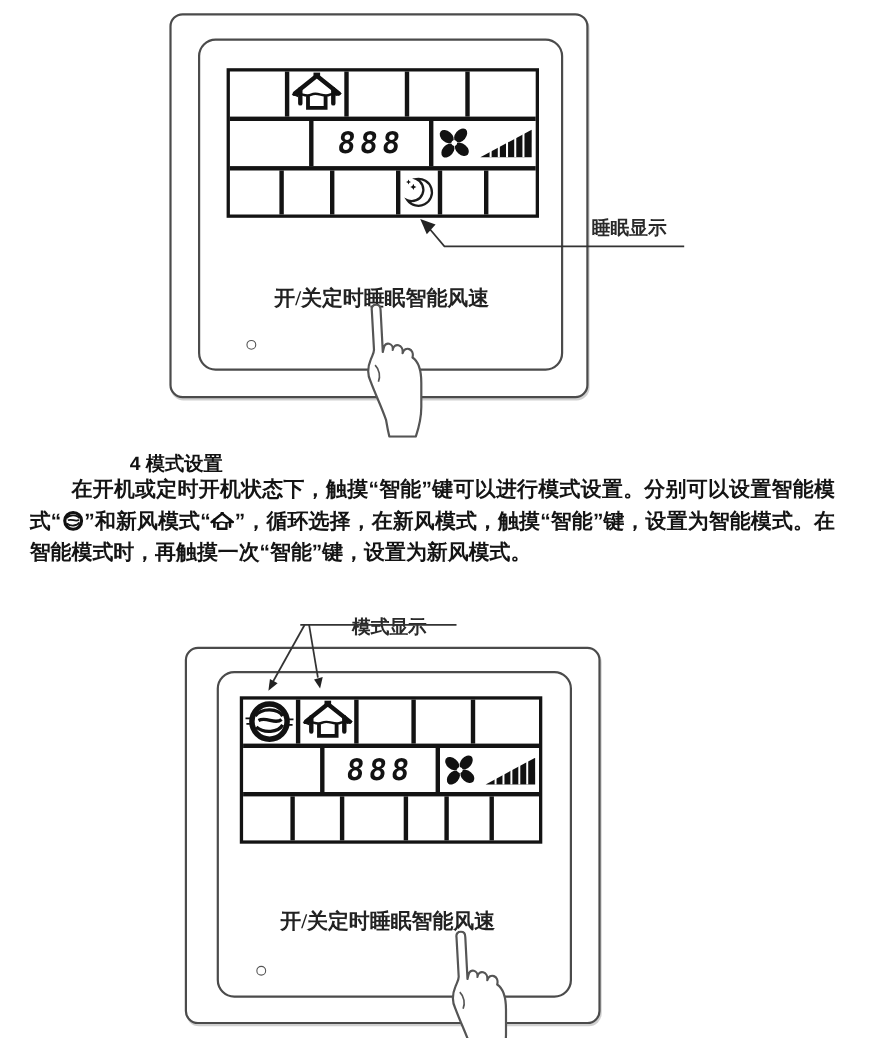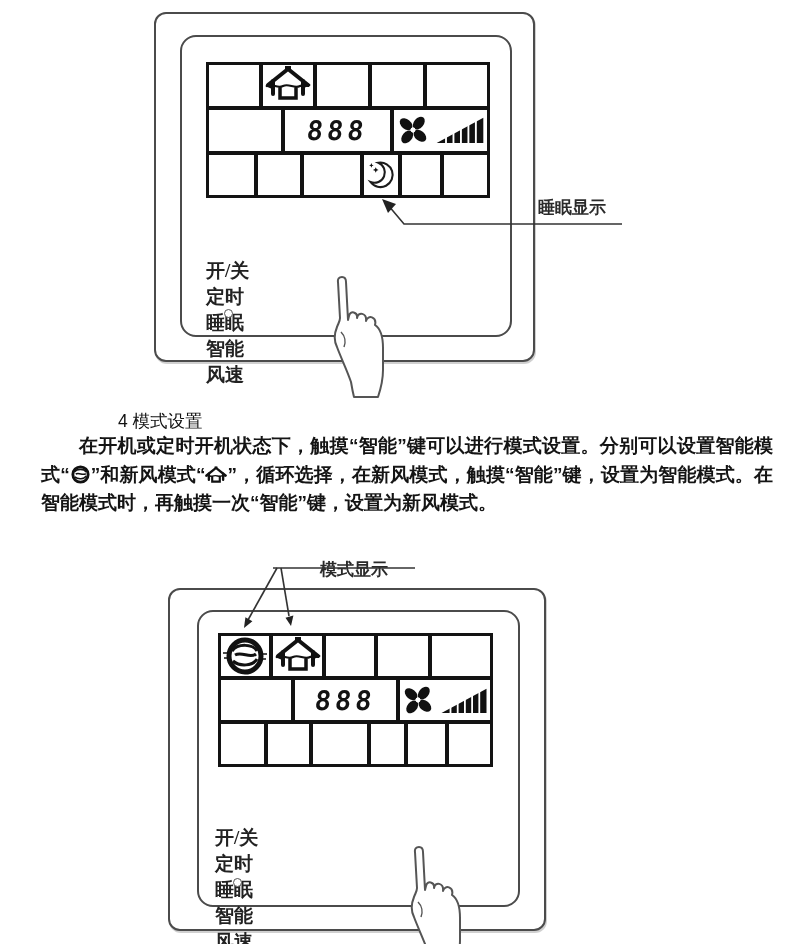--- a/index.html
+++ b/index.html
@@ -23,33 +23,33 @@
   .row1 .c:nth-child(5){width:21.5%;}
   .row2 .c:nth-child(1){width:27.5%;} .row2 .c:nth-child(2){width:39%;}
   .row2 .c:nth-child(3){width:33.5%;}
   .row3 .c:nth-child(1){width:17.5%;} .row3 .c:nth-child(2){width:16.8%;}
   .row3 .c:nth-child(3){width:21.4%;} .row3 .c:nth-child(4){width:13.8%;}
   .row3 .c:nth-child(5){width:15.2%;} .row3 .c:nth-child(6){width:15.3%;}
   .digits{font-family:"DejaVu Sans Mono","Liberation Mono",monospace;font-weight:700;
           font-size:27px;letter-spacing:4px;color:#131313;transform:skewX(-7deg);line-height:1;}
   .fanwrap{display:flex;align-items:center;gap:3px;}
   
-  .btnrow{display:flex;justify-content:flex-end;
+  .btnrow{display:flex;justify-content:center;
           font-family:"Liberation Serif","DejaVu Serif",serif;font-weight:600;
-          font-size:19px;color:#222;flex-direction:column;}
+          font-size:19px;color:#222;}
   .btnrow span{cursor:default;white-space:nowrap;}
   .led{width:9px;height:9px;border:1.5px solid #555;border-radius:50%;background:#fff;box-sizing:border-box;}
   
   .callout{font-family:"Liberation Serif","DejaVu Serif",serif;font-weight:700;
            font-size:17px;color:#2a2a2a;white-space:nowrap;}
   .leader{overflow:visible;}
   .leader path{stroke:#333;stroke-width:1.6;fill:none;}
   .leader polygon{fill:#222;}
   
-  .heading{font-size:17.5px;font-weight:400;color:#111;white-space:nowrap;}
+  .heading{font-size:17.5px;font-weight:700;color:#111;white-space:nowrap;}
   .para{font-size:19px;line-height:28.5px;font-weight:600;text-align:justify;
         color:#141414;text-indent:38px;}
   .inline-icon{display:inline-block;vertical-align:-4px;}
   
   .hand{z-index:5;}
   .overlay{z-index:4;}
 </style>
 </head>
 <body>
 
@@ -134,21 +134,21 @@
 
   <svg class="abs hand" style="left:332px;top:276px;" width="56" height="122" viewBox="0 0 56 122">
     <path d="M10,1 C7,1 5.5,3 6,6 L8,42 C8,45 6.5,47 5,51 C2.5,57 2,65 5,71 C9,82 15,94 19,106
              C20,112 21,117 22,121 L46,121 C49,112 51,103 51,94 L51,72 C51,61 49,53 43,49
              C45,41 36,38 34,45 C35,37 26,35 25,42 C26,36 18,34 17,40 L16,44 L14,6 C14,2 12,1 10,1 Z" fill="#fff" stroke="#555" stroke-width="2" stroke-linejoin="round"></path>
     <path d="M9,56 C13,60 14,66 12,71" fill="none" stroke="#555" stroke-width="1.5"></path>
   </svg>
 
   <div class="abs heading" style="left:118px;top:409px;">4 模式设置</div>
 
-  <div class="abs para" style="left:41px;top:432px;width:732px;">
+  <div class="abs para" style="left:27px;top:432px;width:732px;">
     <span>在开机或定时开机状态下，触摸“智能”键可以进行模式设置。分别可以设置智能模式</span><span>“</span><svg class="inline-icon" width="21" height="21" viewBox="0 0 44 44">
         <circle cx="22" cy="22" r="16" stroke="#111" stroke-width="6" fill="#fff"></circle>
         <path d="M9,17 C15,9 30,10 34,17 M10,27 C17,33 30,32 34,25 M12,21 C19,17 27,25 33,20" stroke="#111" stroke-width="3.4" fill="none"></path>
       </svg><span>”和新风模式“</span><svg class="inline-icon" width="22" height="19" viewBox="0 0 46 40">
         <g stroke="#111" fill="none" stroke-linecap="round">
           <path d="M3,20 L23,4 L43,20" stroke-width="5"></path>
           <path d="M8,16 V29 M38,16 V29" stroke-width="5"></path>
           <path d="M15,23 V33 H31 V23" stroke-width="4.5"></path>
           <path d="M2,21 C8,18 12,24 18,21 C24,18 29,24 35,21 C39,19 42,22 44,20" stroke-width="3"></path>
         </g>

